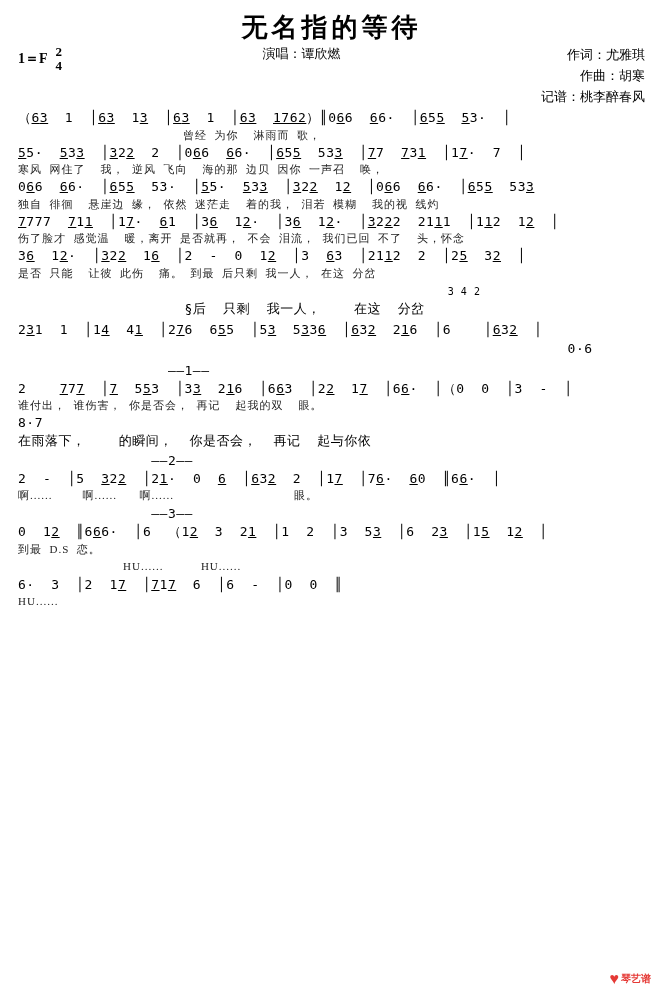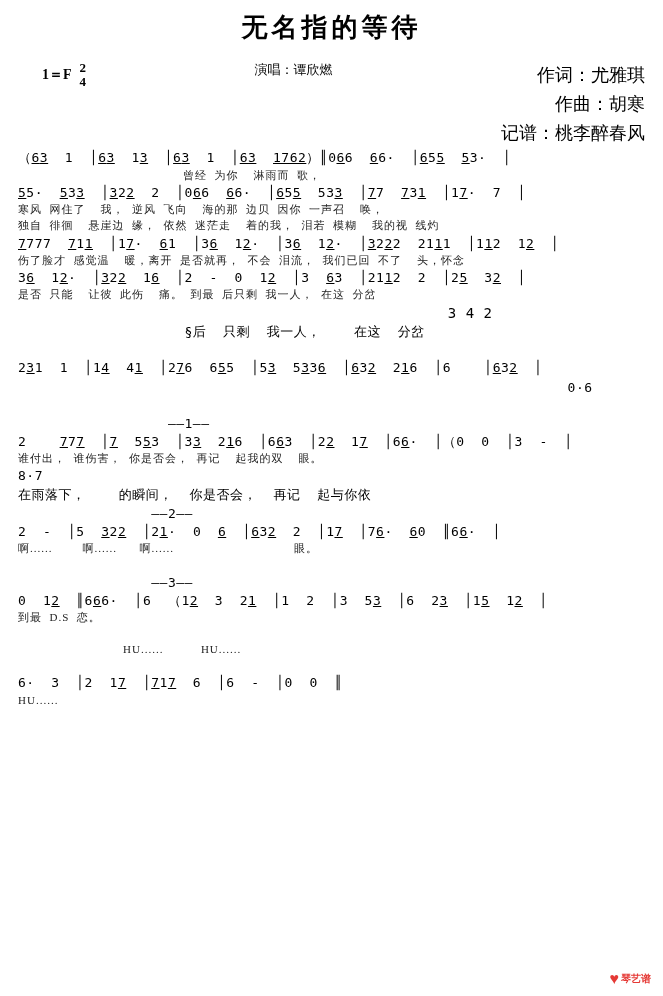--- a/index.html
+++ b/index.html
@@ -15,43 +15,42 @@
       width: 663px;
       min-height: 996px;
       background: #fff;
       padding: 10px 18px 40px 18px;
       position: relative;
     }
     .title {
       text-align: center;
       font-size: 26px;
       font-weight: bold;
-      margin-bottom: 16px;
+      margin-bottom: 0;
       letter-spacing: 4px;
     }
     .meta-row {
       display: flex;
       justify-content: flex-start;
       align-items: flex-start;
       margin-bottom: 2px;
-      margin-left: 24px;
     }
     .meta-left {
       font-size: 13px;
       display: flex;
       align-items: center;
       gap: 4px;
     }
     .meta-center {
       font-size: 13px;
       text-align: center;
       flex: 1;
     }
     .meta-right {
-      font-size: 18px;
+      font-size: 13px;
       text-align: right;
       line-height: 1.6;
     }
     .time-sig {
       display: inline-flex;
       flex-direction: column;
       align-items: center;
       font-size: 13px;
       font-weight: bold;
       line-height: 1.1;
@@ -72,21 +71,21 @@
     .lyrics-row {
       font-family: 'SimSun', 'STSong', serif;
       font-size: 11px;
       white-space: pre;
       letter-spacing: 1px;
       color: #222;
       line-height: 1.3;
       margin-bottom: 2px;
     }
     .section-gap {
-      margin-top: 18px;
+      margin-top: 3px;
     }
     .watermark {
       position: absolute;
       bottom: 8px;
       right: 12px;
       display: flex;
       align-items: center;
       gap: 2px;
     }
     .watermark-heart {
@@ -132,35 +131,36 @@
       <div class="notation-row">（<u>6</u><u>3</u>  1  │<u>6</u><u>3</u>  1<u>3</u>  │<u>6</u><u>3</u>  1  │<u>6</u><u>3</u>  <u>1762</u>）║0<u>6</u>6  <u>6</u>6·  │<u>6</u>5<u>5</u>  <u>5</u>3·  │</div>
       <div class="lyrics-row">                                            曾经  为你    淋雨而  歌，</div>
     </div>
 
     <div class="block">
       <div class="notation-row"><u>5</u>5·  <u>5</u>3<u>3</u>  │<u>3</u>2<u>2</u>  2  │0<u>6</u>6  <u>6</u>6·  │<u>6</u>5<u>5</u>  53<u>3</u>  │<u>7</u>7  <u>7</u>3<u>1</u>  │1<u>7</u>·  7  │</div>
       <div class="lyrics-row">寒风  网住了    我，  逆风  飞向    海的那  边贝  因你  一声召    唤，</div>
     </div>
 
     <div class="block">
+      <div class="notation-row">0<u>6</u>6  <u>6</u>6·  │<u>6</u>5<u>5</u>  53·  │<u>5</u>5·  <u>5</u>3<u>3</u>  │<u>3</u>2<u>2</u>  1<u>2</u>  │0<u>6</u>6  <u>6</u>6·  │<u>6</u>5<u>5</u>  53<u>3</u>  </div>
       <div class="lyrics-row">独自  徘徊    悬崖边  缘，  依然  迷茫走    着的我，  泪若  模糊    我的视  线灼</div>
     </div>
 
     <div class="block">
       <div class="notation-row"><u>7</u>777  <u>7</u>1<u>1</u>  │1<u>7</u>·  <u>6</u>1  │3<u>6</u>  1<u>2</u>·  │3<u>6</u>  1<u>2</u>·  │<u>3</u>2<u>2</u>2  21<u>1</u>1  │1<u>1</u>2  1<u>2</u>  │</div>
       <div class="lyrics-row">伤了脸才  感觉温    暖，离开  是否就再，  不会  泪流，  我们已回  不了    头，怀念</div>
     </div>
 
     <div class="block">
       <div class="notation-row">3<u>6</u>  1<u>2</u>·  │<u>3</u>2<u>2</u>  1<u>6</u>  │2  -  0  1<u>2</u>  │3  <u>6</u>3  │21<u>1</u>2  2  │2<u>5</u>  3<u>2</u>  │</div>
       <div class="lyrics-row">是否  只能    让彼  此伤    痛。  到最  后只剩  我一人，  在这  分岔</div>
     </div>
 
     <div class="block">
-      <div class="notation-row" style="padding-left:180px;">                              <span style="font-size:14px;text-align:center;">3 4 2</span></div>
+      <div class="notation-row" style="padding-left:180px;">                              <span style="font-size:10px;text-align:center;">3 4 2</span></div>
       <div class="notation-row">                    §后  只剩  我一人，    在这  分岔</div>
     </div>
 
     <div class="block section-gap">
       <div class="notation-row">2<u>3</u>1  1  │1<u>4</u>  4<u>1</u>  │2<u>7</u>6  6<u>5</u>5  │5<u>3</u>  5<u>3</u>3<u>6</u>  │<u>6</u>3<u>2</u>  2<u>1</u>6  │6    │<u>6</u>3<u>2</u>  │</div>
     </div>
 
     <div class="block">
       <div class="notation-row">                                                                  0·6</div>
     </div>

